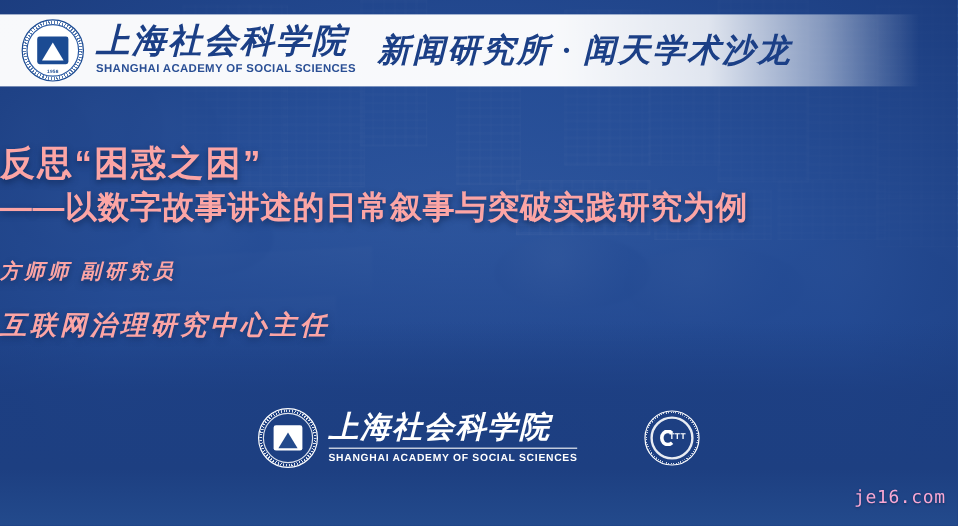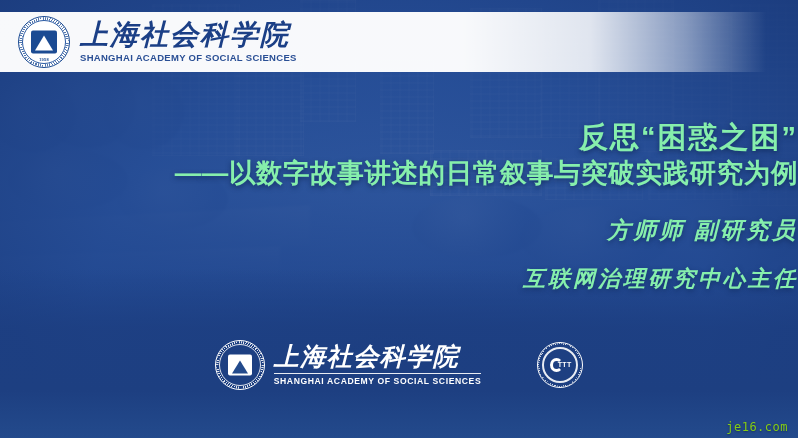--- a/index.html
+++ b/index.html
@@ -173,22 +173,22 @@
     letter-spacing: .2px;
     font-weight: bold;
   }
 
   
   .center {
     position: absolute;
     left: 0;
     right: 0;
     top: 120px;
-    text-align: right;
-    color: #86efac;
+    text-align: left;
+    color: #fca5a5;
   }
   .title-line1 {
     font-family: "Liberation Sans", sans-serif;
     font-weight: bold;
     font-size: 29px;
     letter-spacing: 2px;
     text-shadow: 0 2px 5px rgba(12,35,80,.7);
     line-height: 1.22;
   }
   .title-line2 {
@@ -197,21 +197,21 @@
     font-size: 26.5px;
     letter-spacing: .6px;
     text-shadow: 0 2px 5px rgba(12,35,80,.7);
     line-height: 1.28;
     margin-top: 2px;
   }
   .speaker {
     font-family: "Liberation Serif", serif;
     font-weight: bold;
     font-style: italic;
-    font-size: 23px;
+    font-size: 17px;
     letter-spacing: 3px;
     margin-top: 24px;
     text-shadow: 0 2px 5px rgba(12,35,80,.6);
   }
   .role {
     font-family: "Liberation Serif", serif;
     font-weight: bold;
     font-style: italic;
     font-size: 22px;
     letter-spacing: 3px;
@@ -343,24 +343,24 @@
     border-radius: 50%;
     background: repeating-conic-gradient(from 195deg, rgba(255,255,255,.8) 0deg 2deg, rgba(255,255,255,0) 2deg 5.4deg);
     -webkit-mask: radial-gradient(circle, transparent 0 66%, #000 67% 88%, transparent 89%);
             mask: radial-gradient(circle, transparent 0 66%, #000 67% 88%, transparent 89%);
   }
 
   
   .watermark {
     position: absolute;
     right: 10px;
-    bottom: 4px;
+    bottom: 15px;
     font-family: "DejaVu Sans Mono", monospace;
-    font-size: 12px;
-    color: #84cc16;
+    font-size: 15px;
+    color: #f9a8d4;
     letter-spacing: .5px;
     text-shadow: 0 1px 2px rgba(0,0,0,.35);
   }
 </style>
 </head>
 <body>
 
 <div id="poster">
 
   <div class="bg-base"></div>
@@ -406,20 +406,21 @@
         <div class="ring"></div>
         <div class="core"></div>
         <div class="year">1958</div>
       </div>
 
       <div class="sass-name-block">
         <div class="sass-cn">上海社会科学院</div>
         <div class="sass-en">SHANGHAI ACADEMY OF SOCIAL SCIENCES</div>
       </div>
 
+      <div class="header-sub">新闻研究所 · 闻天学术沙龙</div>
     </div>
   </div>
 
   <div class="center">
     <div class="title-line1">反思“困惑之困”</div>
     <div class="title-line2">——以数字故事讲述的日常叙事与突破实践研究为例</div>
     <div class="speaker">方师师  副研究员</div>
     <div class="role">互联网治理研究中心主任</div>
   </div>
 

